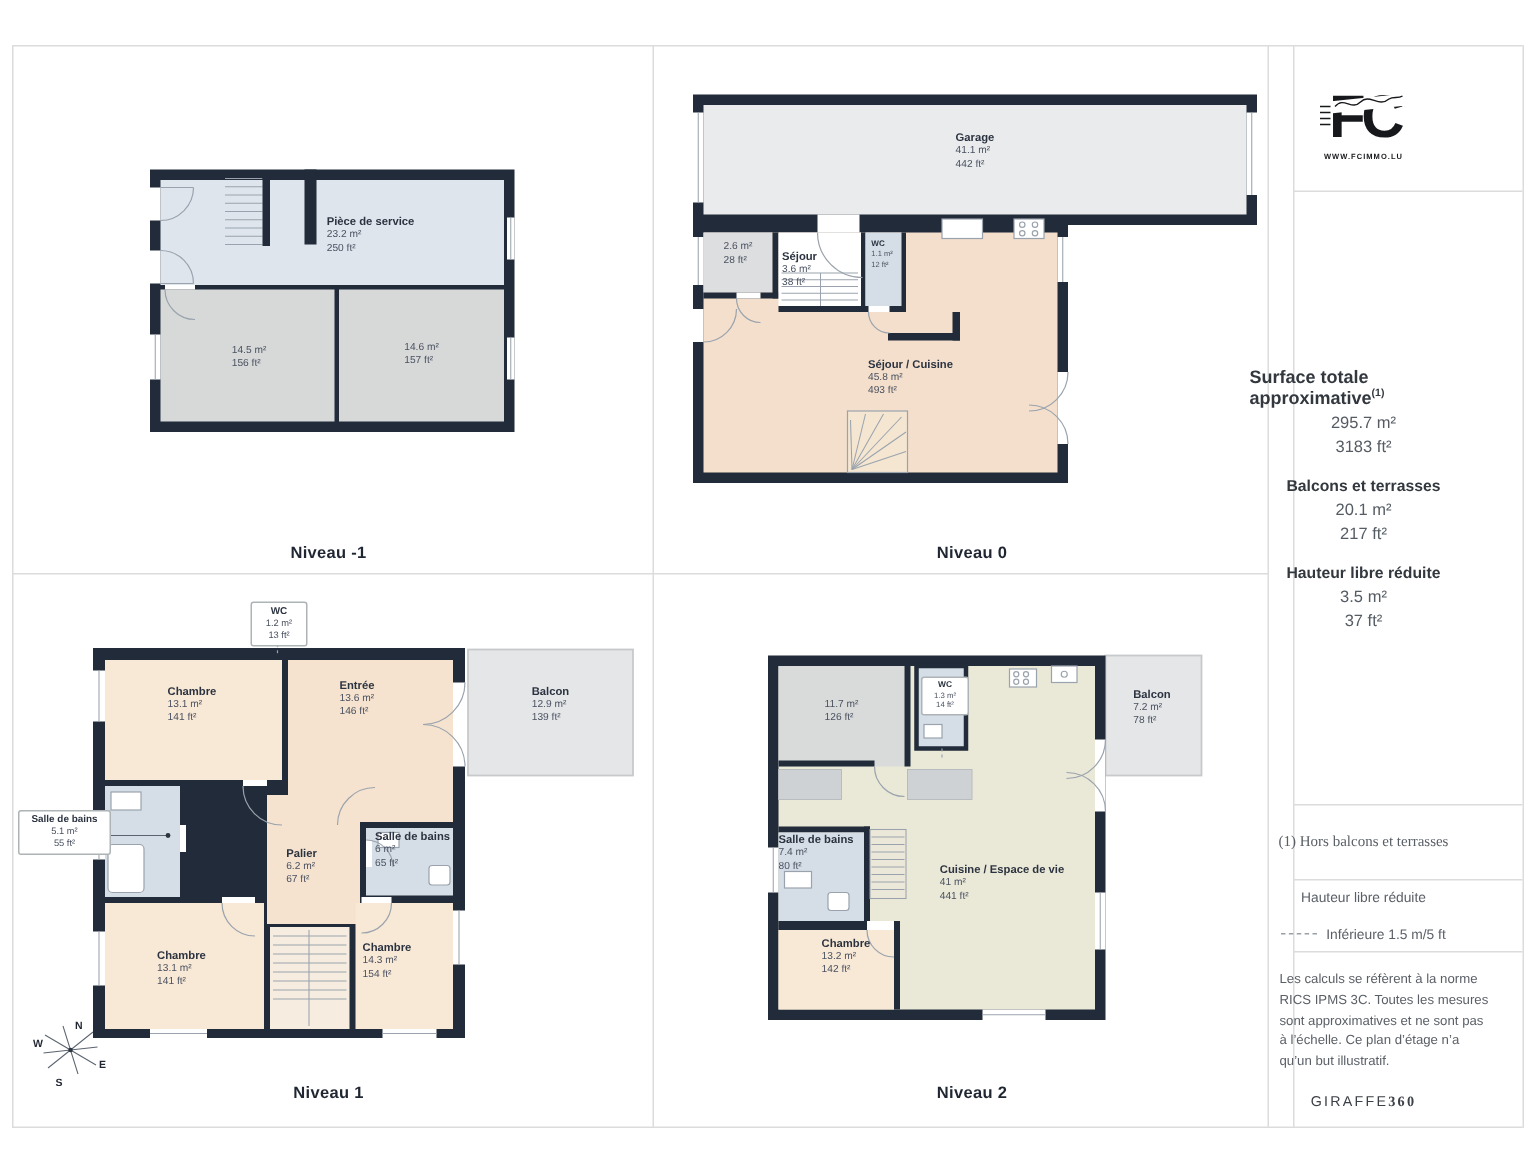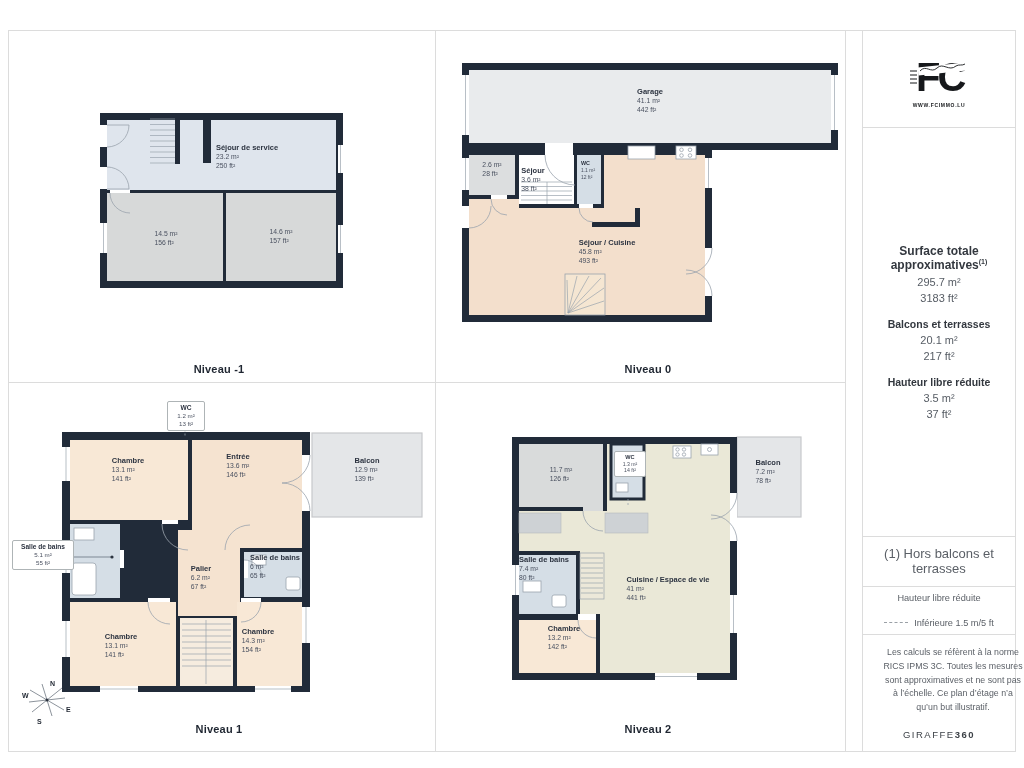--- a/index.html
+++ b/index.html
@@ -23,33 +23,33 @@
   
   .callout{position:absolute;background:#fff;border:1px solid #aeb4b6;border-radius:2px;
            text-align:center;padding:2px 3px;line-height:1.25;}
   .callout .rname{font-size:6.6px;}
   .callout .rval{font-size:6.2px;color:#4a5160;}
   .callout.vtiny .rname{font-size:5.6px;}
   .callout.vtiny .rval{font-size:5.2px;}
   .level-label{position:absolute;transform:translate(-50%,-50%);font-weight:bold;font-size:11px;
                color:#1f2631;letter-spacing:0.2px;}
   
-  .side-block{position:absolute;left:863px;width:152px;display:flex;flex-direction:column;
-              align-items:center;justify-content:center;text-align:center;}
+  .side-block{position:absolute;left:833px;width:152px;display:flex;flex-direction:column;
+              align-items:center;justify-content:center;text-align:left;}
   .side-heading{font-weight:bold;font-size:12px;color:#33383f;}
   .side-heading sup{font-size:7px;}
   .side-val{font-size:11px;color:#565c64;margin-top:4px;}
   .side-sub{font-weight:bold;font-size:10.5px;color:#33383f;margin-top:14px;}
-  .side-note{font-size:13px;color:#5a5f66;}
+  .side-note{font-size:10px;color:#5a5f66;font-family:Liberation Serif, serif;}
   .legend-title{font-size:9.2px;color:#5a5f66;}
   .legend-row{font-size:9.2px;color:#5a5f66;margin-top:15px;display:flex;align-items:center;gap:6px;}
   .dash{display:inline-block;width:24px;border-top:1px dashed #9aa0a6;height:0;}
   .disclaimer{font-size:8.8px;color:#5a5f66;line-height:1.55;width:140px;margin-left:28px;}
   .brand{margin-top:14px;font-size:9.5px;letter-spacing:1.5px;color:#3c4147;}
-  .brand b{font-weight:bold;}
+  .brand b{font-weight:bold;font-family:Liberation Serif, serif;}
   .logo-wrap{display:flex;flex-direction:column;align-items:center;}
   .logo-url{font-size:5px;font-weight:bold;letter-spacing:0.7px;color:#16181b;margin-top:1px;}
   .compass-letter{font-size:7px;font-weight:bold;fill:#1f2631;}
 </style>
 </head>
 <body>
 
 <div class="page">
 
   <div class="line" style="left:8px;top:30px;width:1007px;height:1px"></div>
@@ -96,21 +96,21 @@
     <g>
       <rect x="243" y="40" width="5" height="28" fill="#fff"></rect>
         <line x1="245.5" y1="40" x2="245.5" y2="68" class="winline"></line>
       <rect x="243" y="120" width="5" height="28" fill="#fff"></rect>
         <line x1="245.5" y1="120" x2="245.5" y2="148" class="winline"></line>
       <rect x="5" y="118" width="7" height="30" fill="#fff"></rect>
         <line x1="8.5" y1="118" x2="8.5" y2="148" class="winline"></line>
     </g>
   </svg>
   <div class="rlabel" style="left:247px;top:157px">
-    <div class="rname">Séjour de service</div>
+    <div class="rname">Pièce de service</div>
     <div class="rval">23.2 m²</div>
     <div class="rval">250 ft²</div>
   </div>
   <div class="rlabel" style="left:166px;top:239px">
     <div class="rval">14.5 m²</div>
     <div class="rval">156 ft²</div>
   </div>
   <div class="rlabel" style="left:281px;top:237px">
     <div class="rval">14.6 m²</div>
     <div class="rval">157 ft²</div>
@@ -431,21 +431,21 @@
         <line x1="6" y1="34" x2="13" y2="34" stroke="#16181b" stroke-width="1"></line>
         <rect x="14" y="16" width="48" height="8" fill="#ffffff" transform="rotate(-6 38 20)"></rect>
         <path d="M16 22 C 22 15, 27 25, 33 19 C 39 13, 45 23, 52 17 C 55 15, 58 17, 61 15" stroke="#16181b" stroke-width="0.9" fill="none"></path>
       </svg>
       <div class="logo-url">WWW.FCIMMO.LU</div>
     </div>
   </div>
 
   <div class="side-block" style="top:128px;height:408px">
     <div class="side-heading">
-      <span>Surface totale approximatives</span><sup>(1)</sup>
+      <span>Surface totale approximative</span><sup>(1)</sup>
     </div>
     <div class="side-val">295.7 m²</div>
     <div class="side-val">3183 ft²</div>
     <div class="side-sub">Balcons et terrasses</div>
     <div class="side-val">20.1 m²</div>
     <div class="side-val">217 ft²</div>
     <div class="side-sub">Hauteur libre réduite</div>
     <div class="side-val">3.5 m²</div>
     <div class="side-val">37 ft²</div>
   </div>

